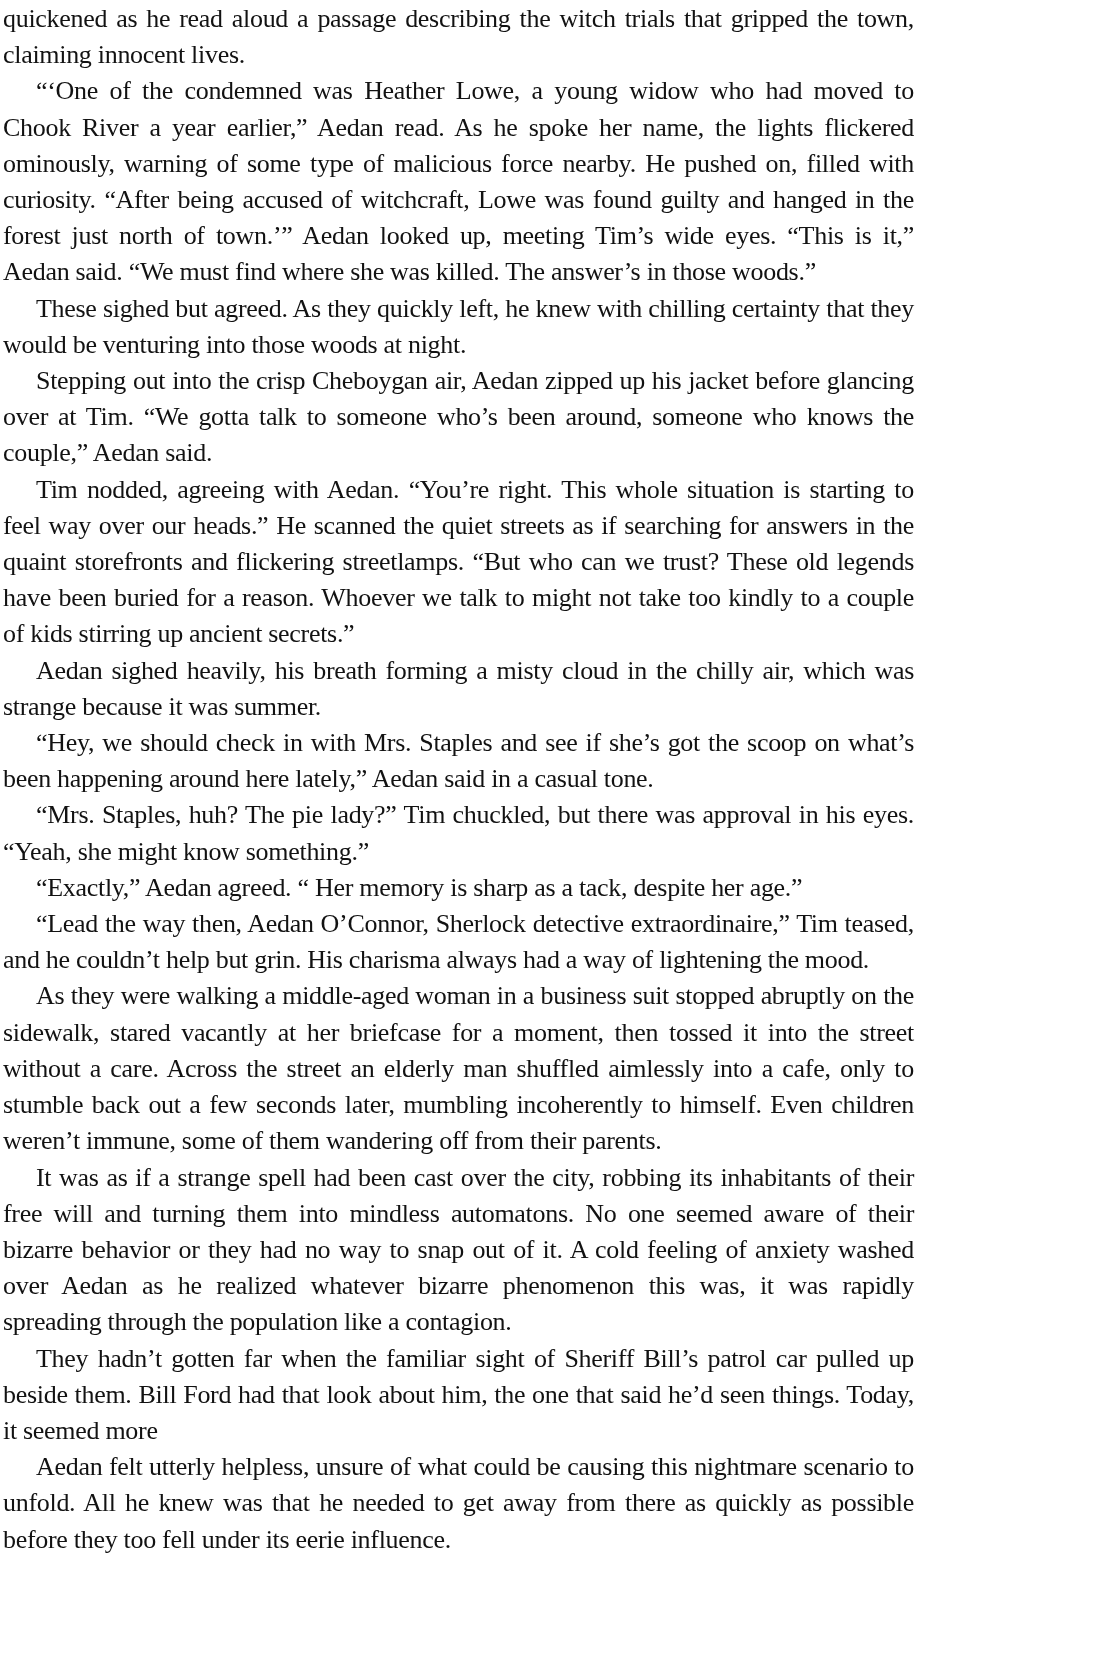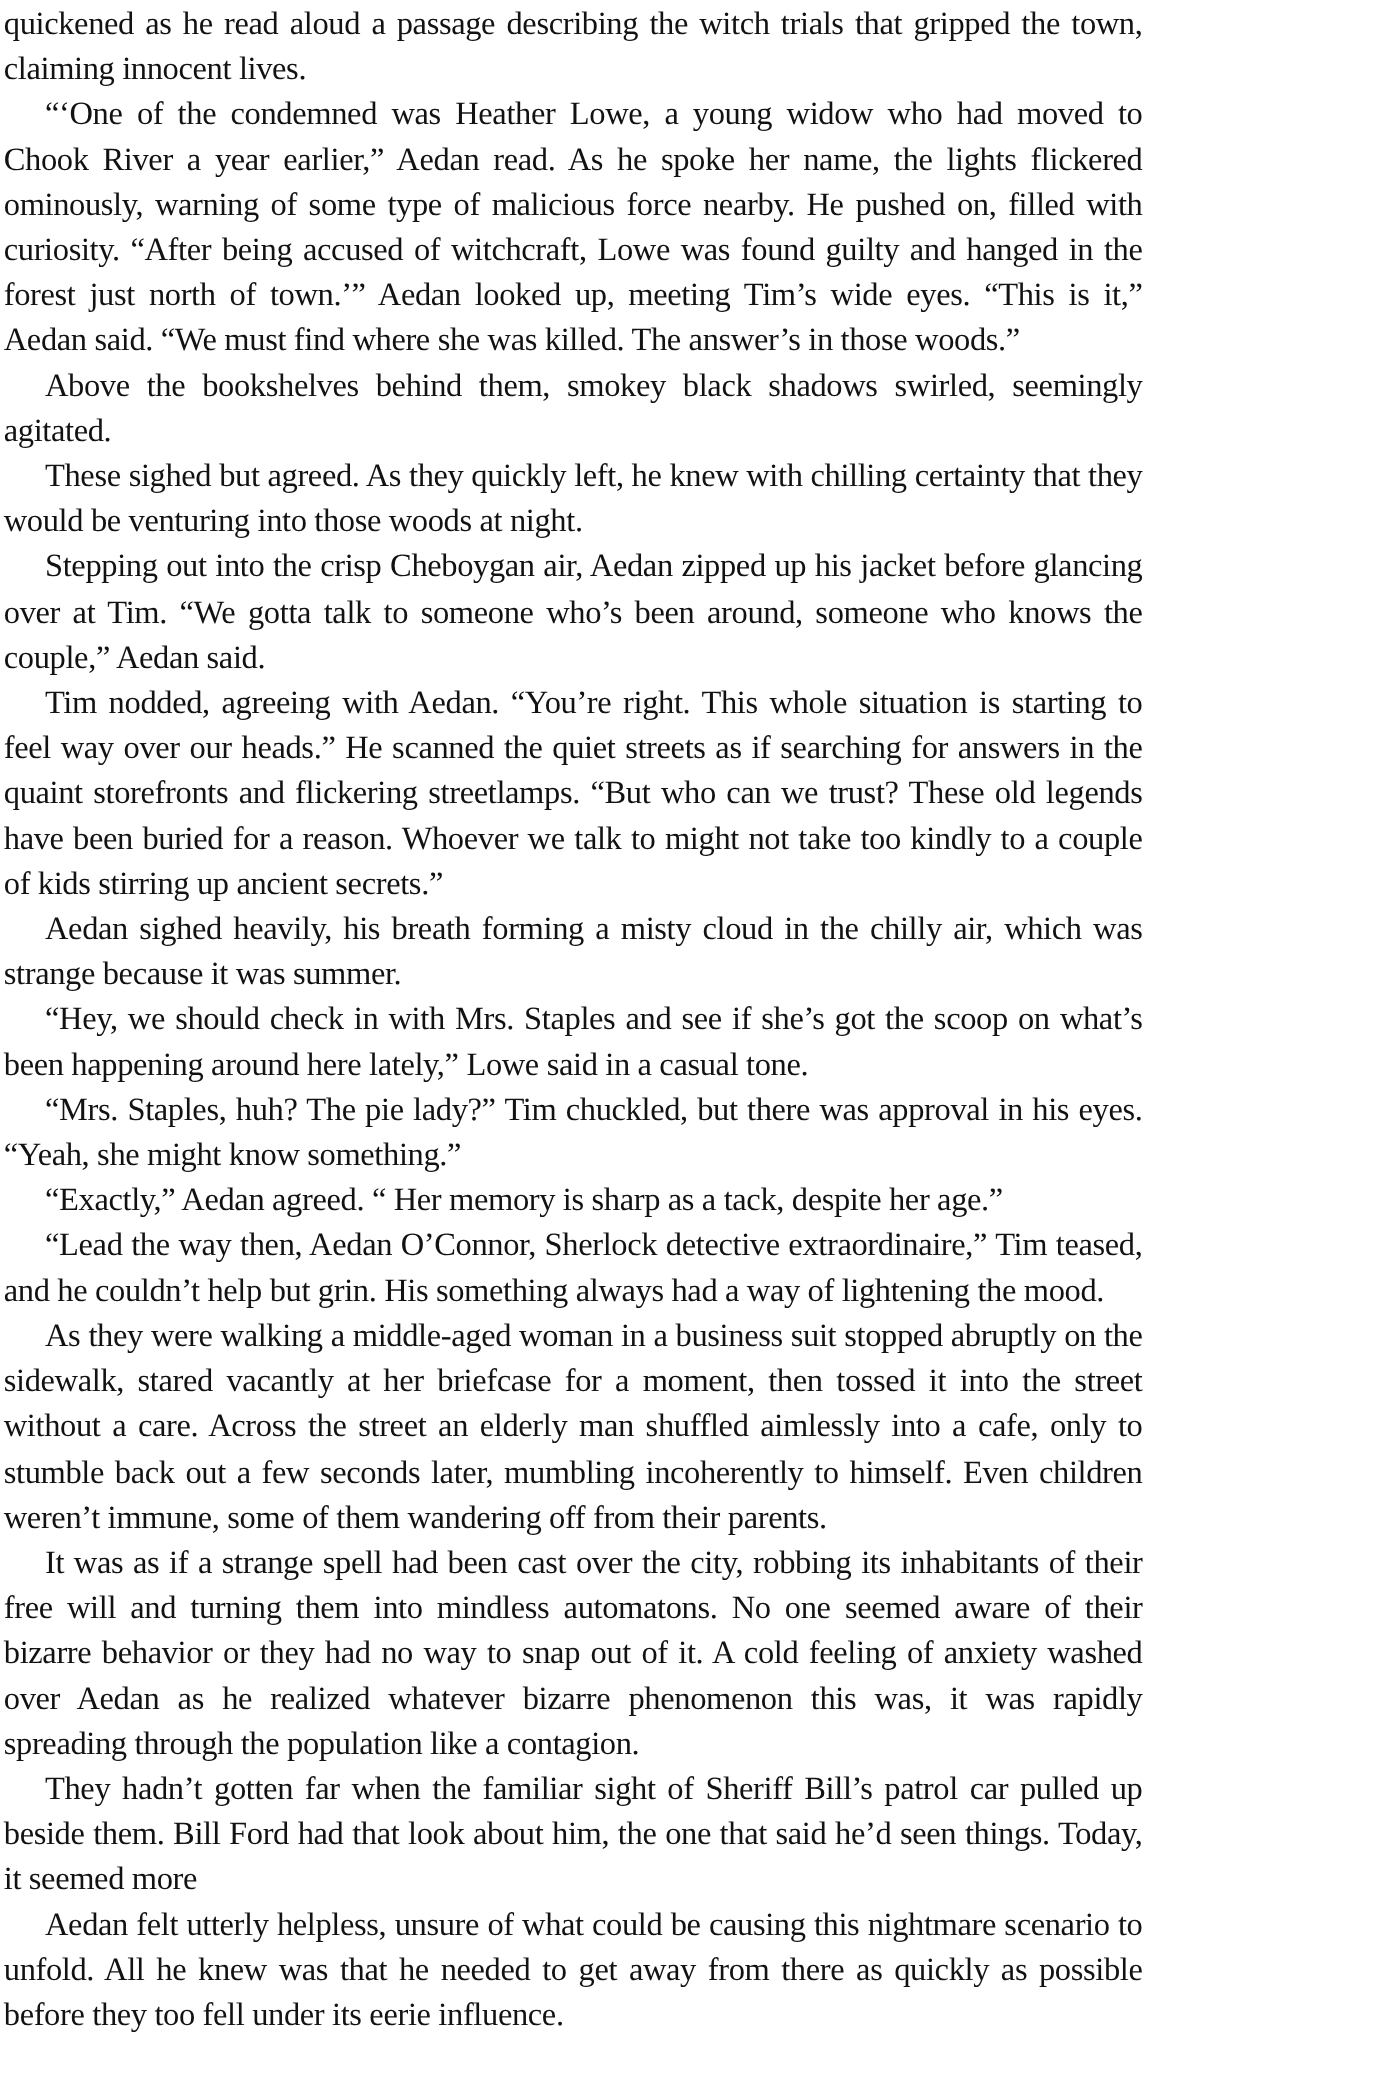--- a/index.html
+++ b/index.html
@@ -36,27 +36,26 @@
     text-indent: 33px;
   }
 </style>
 </head>
 <body style="background: rgb(255, 255, 255);">
 
 <main class="page">
   <div class="page-text" style="color: rgb(18, 18, 18);">
       <p class="no-indent">quickened as he read aloud a passage describing the witch trials that gripped the town, claiming innocent lives.</p>
       <p class="indent">“‘One of the condemned was Heather Lowe, a young widow who had moved to Chook River a year earlier,” Aedan read. As he spoke her name, the lights flickered ominously, warning of some type of malicious force nearby. He pushed on, filled with curiosity. “After being accused of witchcraft, Lowe was found guilty and hanged in the forest just north of town.’” Aedan looked up, meeting Tim’s wide eyes. “This is it,” Aedan said. “We must find where she was killed. The answer’s in those woods.”</p>
-      <p class="indent">Above the bookshelves behind them, smokey black shadows swirled, seemingly agitated.</p>
       <p class="indent">These sighed but agreed. As they quickly left, he knew with chilling certainty that they would be venturing into those woods at night.</p>
       <p class="indent">Stepping out into the crisp Cheboygan air, Aedan zipped up his jacket before glancing over at Tim. “We gotta talk to someone who’s been around, someone who knows the couple,” Aedan said.</p>
       <p class="indent">Tim nodded, agreeing with Aedan. “You’re right. This whole situation is starting to feel way over our heads.” He scanned the quiet streets as if searching for answers in the quaint storefronts and flickering streetlamps. “But who can we trust? These old legends have been buried for a reason. Whoever we talk to might not take too kindly to a couple of kids stirring up ancient secrets.”</p>
       <p class="indent">Aedan sighed heavily, his breath forming a misty cloud in the chilly air, which was strange because it was summer.</p>
-      <p class="indent">“Hey, we should check in with Mrs. Staples and see if she’s got the scoop on what’s been happening around here lately,” Lowe said in a casual tone.</p>
+      <p class="indent">“Hey, we should check in with Mrs. Staples and see if she’s got the scoop on what’s been happening around here lately,” Aedan said in a casual tone.</p>
       <p class="indent">“Mrs. Staples, huh? The pie lady?” Tim chuckled, but there was approval in his eyes. “Yeah, she might know something.”</p>
       <p class="indent">“Exactly,” Aedan agreed. “ Her memory is sharp as a tack, despite her age.”</p>
-      <p class="indent">“Lead the way then, Aedan O’Connor, Sherlock detective extraordinaire,” Tim teased, and he couldn’t help but grin. His something always had a way of lightening the mood.</p>
+      <p class="indent">“Lead the way then, Aedan O’Connor, Sherlock detective extraordinaire,” Tim teased, and he couldn’t help but grin. His charisma always had a way of lightening the mood.</p>
       <p class="indent">As they were walking a middle-aged woman in a business suit stopped abruptly on the sidewalk, stared vacantly at her briefcase for a moment, then tossed it into the street without a care. Across the street an elderly man shuffled aimlessly into a cafe, only to stumble back out a few seconds later, mumbling incoherently to himself. Even children weren’t immune, some of them wandering off from their parents.</p>
       <p class="indent">It was as if a strange spell had been cast over the city, robbing its inhabitants of their free will and turning them into mindless automatons. No one seemed aware of their bizarre behavior or they had no way to snap out of it. A cold feeling of anxiety washed over Aedan as he realized whatever bizarre phenomenon this was, it was rapidly spreading through the population like a contagion.</p>
       <p class="indent">They hadn’t gotten far when the familiar sight of Sheriff Bill’s patrol car pulled up beside them. Bill Ford had that look about him, the one that said he’d seen things. Today, it seemed more</p>
       <p class="indent">Aedan felt utterly helpless, unsure of what could be causing this nightmare scenario to unfold. All he knew was that he needed to get away from there as quickly as possible before they too fell under its eerie influence.</p>
     </div>
 </main>
 
 </body></html>

